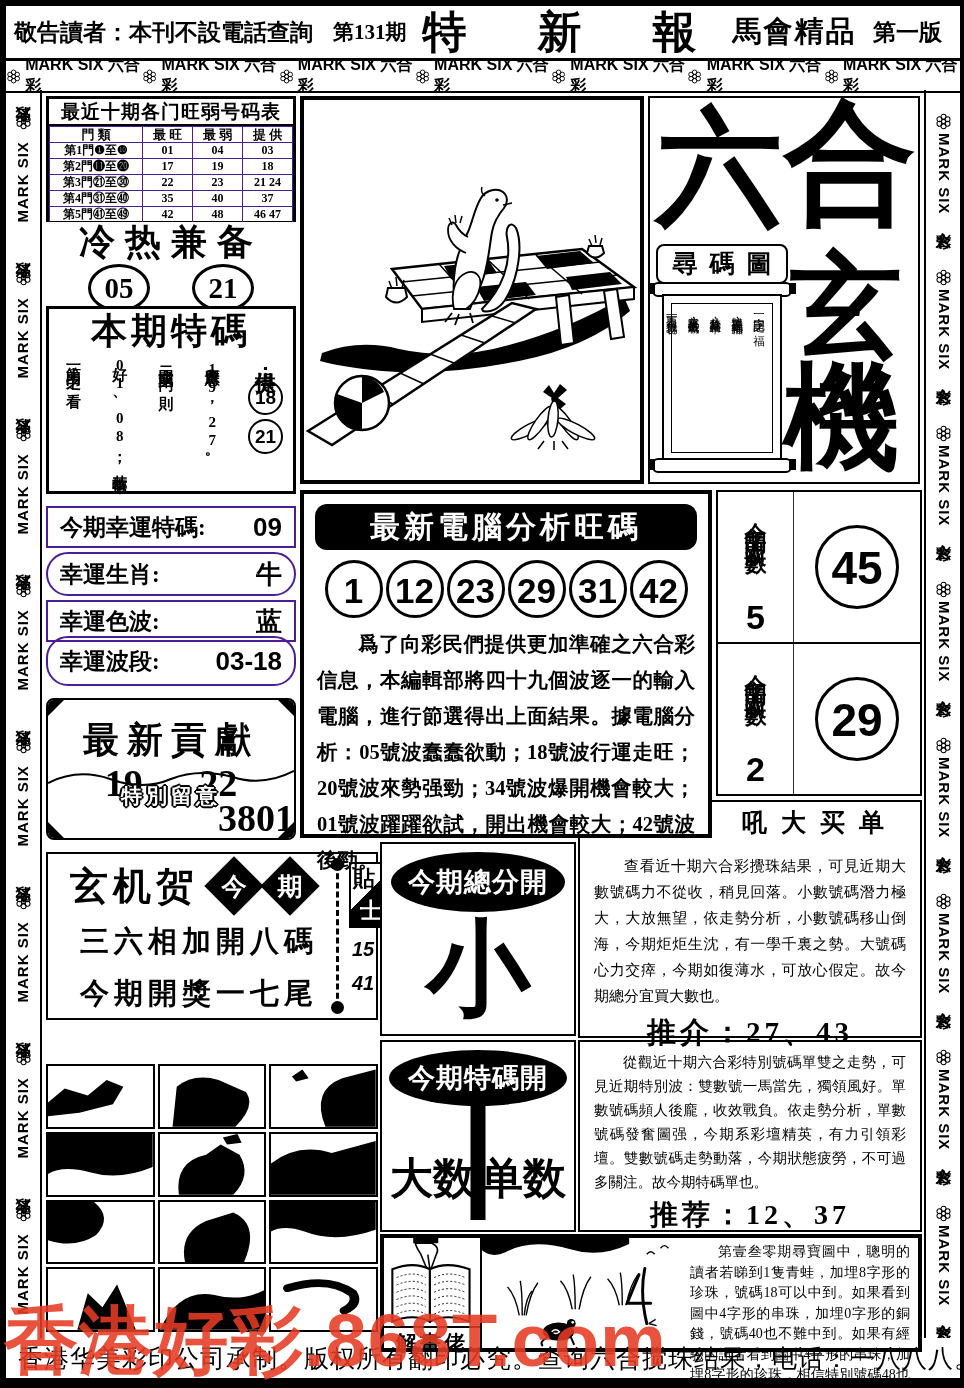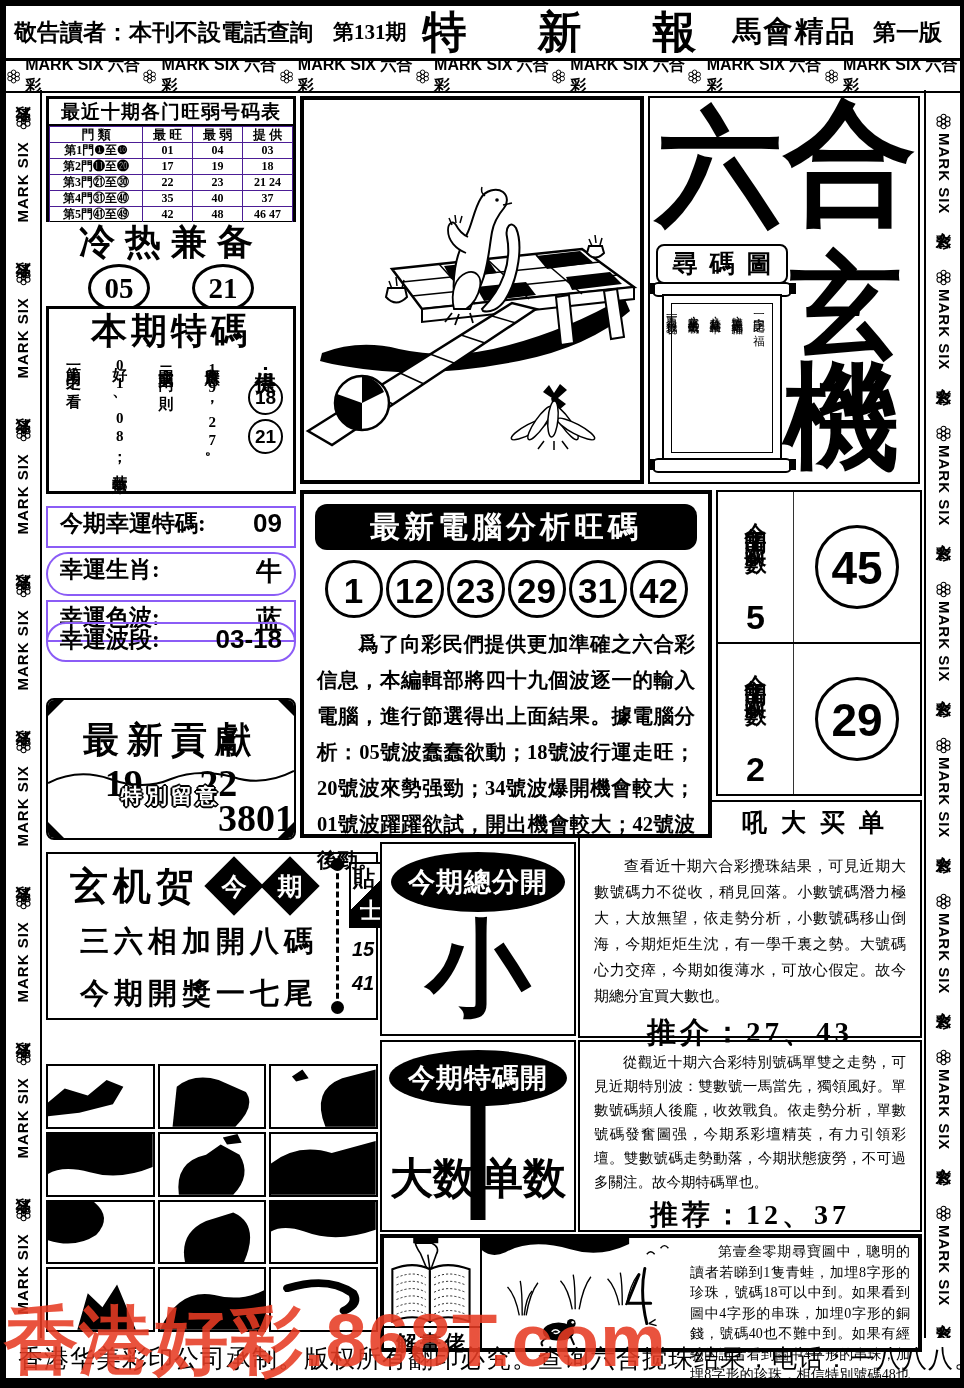--- a/index.html
+++ b/index.html
@@ -50,21 +50,21 @@
   
   #special{left:46px;top:306px;width:250px;height:188px;border:3px solid #000;}
   #special .t{font-size:36px;font-weight:900;text-align:center;letter-spacing:4px;line-height:44px;}
   #special .cols{display:flex;justify-content:space-between;padding:2px 10px 0 14px;height:134px;}
   #special .vcol{writing-mode:vertical-lr;text-orientation:upright;font-size:15px;letter-spacing:2px;line-height:1.3;font-weight:600;}
   #special .prov{display:flex;flex-direction:column;align-items:center;gap:4px;}
   #special .prov .plabel{writing-mode:vertical-lr;text-orientation:upright;font-size:21px;font-weight:bold;}
   .ncircle-s{display:inline-block;width:31px;height:31px;border:2px solid #000;border-radius:50%;font-size:19px;font-weight:bold;text-align:center;line-height:31px;font-family:"Liberation Sans","DejaVu Sans",sans-serif;}
 
   
-  .lrow{position:absolute;left:46px;width:250px;border:2px solid #8b5cf6;display:flex;justify-content:space-between;
+  .lrow{position:absolute;left:46px;width:250px;border:2px solid #4c1d95;display:flex;justify-content:space-between;align-items:center;
         padding:0 12px;box-sizing:border-box;font-size:23px;font-weight:bold;}
   .lrow .v{font-size:26px;font-family:"Liberation Sans","DejaVu Sans",sans-serif;}
   .lrow.round{border-radius:22px;}
 
   
   #contrib{left:46px;top:698px;width:250px;height:142px;border:2px solid #000;border-radius:8px;overflow:hidden;}
   #contrib .t{font-size:36px;font-weight:bold;letter-spacing:8px;text-align:center;margin-top:16px;}
   #contrib .nums{display:flex;justify-content:space-evenly;font-size:38px;font-weight:600;line-height:36px;}
   #contrib .wave{position:absolute;left:0;top:66px;width:100%;height:24px;}
   #contrib .note{position:absolute;left:0;top:82px;width:100%;text-align:center;font-size:21px;font-weight:900;color:#fff;
@@ -591,21 +591,21 @@
       <span class="v">09</span>
   </div>
   <div class="lrow" style="top:600px;height:42px;">
     <span>幸運色波:</span>
       <span class="v">蓝</span>
   </div>
   <div class="lrow round" style="top:552px;height:44px;">
     <span>幸運生肖:</span>
       <span class="v">牛</span>
   </div>
-  <div class="lrow round" style="top:622px;height:40px;">
+  <div class="lrow round" style="top:636px;height:50px;">
     <span>幸運波段:</span>
       <span class="v">03-18</span>
   </div>
 
   <div class="bx" id="contrib">
     <span class="cnr tl"></span>
     <span class="cnr tr"></span>
     <span class="cnr bl"></span>
     <span class="cnr br"></span>
     <div class="t">最新貢獻</div>

